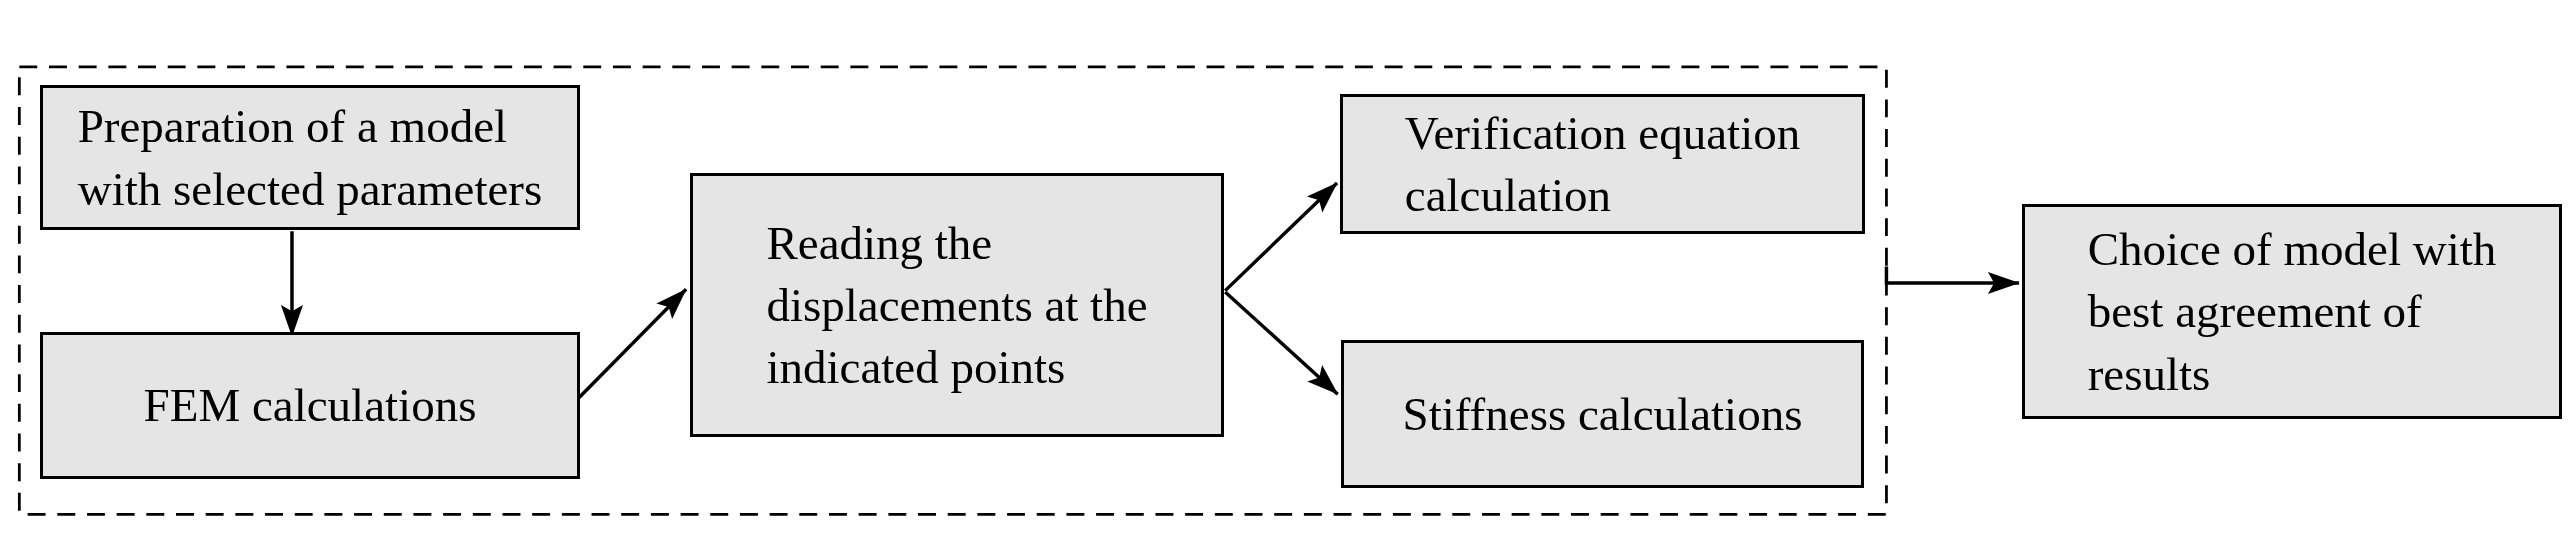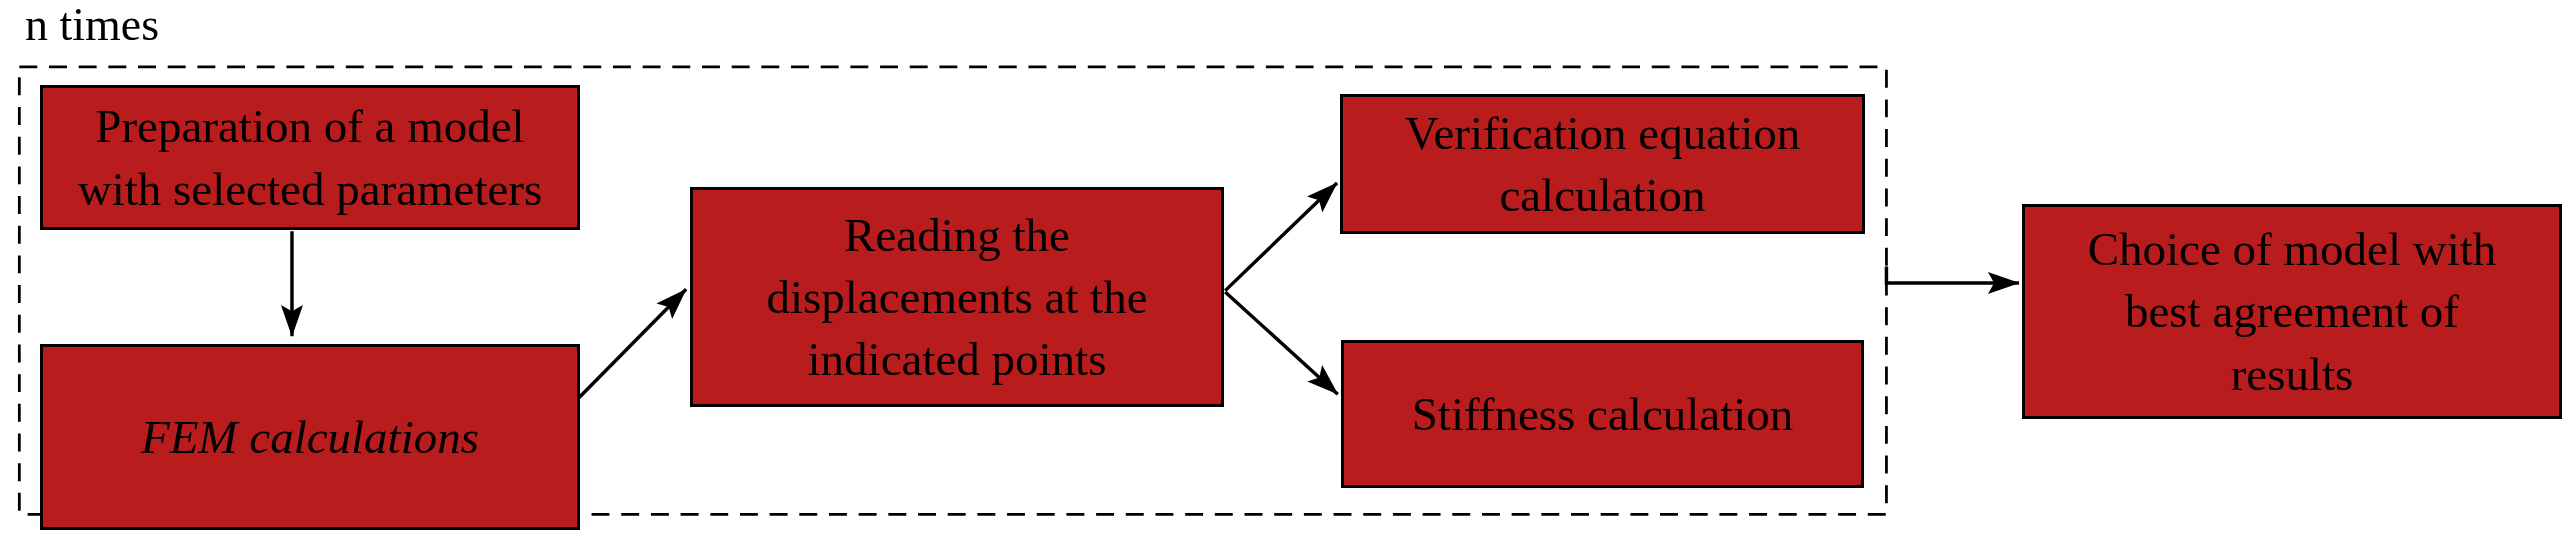--- a/index.html
+++ b/index.html
@@ -28,33 +28,32 @@
     left: 25px;
     top: 1.4px;
     font-size: 46px;
     line-height: 1.05;
     white-space: pre-line;
   }
   .node {
     position: absolute;
     box-sizing: border-box;
     border: 3.5px solid #000000;
-    background: #b91c1c;
+    background: #e5e5e5;
     display: flex;
     align-items: center;
     justify-content: center;
-    text-align: center;
     white-space: pre-line;
     font-size: 47px;
     line-height: 1.32;
     padding: 0 5.5px;
   }
   .node-preparation { left: 40px;   top: 85px; width: 540px; height: 145px; }
-  .node-fem         { left: 40px;   top: 344px; width: 540px; height: 186px; font-style: italic; }
-  .node-reading     { left: 690px;  top: 187px; width: 534px; height: 220px; }
+  .node-fem         { left: 40px;   top: 332px; width: 540px; height: 147px; }
+  .node-reading     { left: 690px;  top: 173px; width: 534px; height: 264px; }
   .node-verification{ left: 1340px; top: 94px; width: 525px; height: 140px; }
   .node-stiffness   { left: 1341px; top: 340px; width: 523px; height: 148px; }
   .node-choice      { left: 2022px; top: 182px; width: 540px; height: 215px; margin-top: 22px; }
 </style>
 </head>
 <body>
 
 <div class="canvas">
 
   <svg class="connector-layer" viewBox="0 0 3732 775" xmlns="http://www.w3.org/2000/svg">
@@ -70,34 +69,33 @@
 
     <path d="M 838 577 L 994 419" fill="none" stroke="#000000" stroke-width="5" marker-end="url(#arrowhead)"></path>
 
     <path d="M 1775 421 L 1937 265" fill="none" stroke="#000000" stroke-width="5" marker-end="url(#arrowhead)"></path>
 
     <path d="M 1775 423 L 1938 571" fill="none" stroke="#000000" stroke-width="5" marker-end="url(#arrowhead)"></path>
 
     <path d="M 2733 386 L 2733 410 L 2925 410" fill="none" stroke="#000000" stroke-width="5" marker-end="url(#arrowhead)"></path>
   </svg>
 
-  <div class="loop-label">n times</div>
 
   <div class="node node-preparation">Preparation of a model
 with selected parameters</div>
 
   <div class="node node-fem">FEM calculations</div>
 
   <div class="node node-reading">Reading the
 displacements at the
 indicated points</div>
 
   <div class="node node-verification">Verification equation
 calculation</div>
 
-  <div class="node node-stiffness">Stiffness calculation</div>
+  <div class="node node-stiffness">Stiffness calculations</div>
 
   <div class="node node-choice">Choice of model with
 best agreement of
 results</div>
 
 </div>
 
 
 </body></html>

